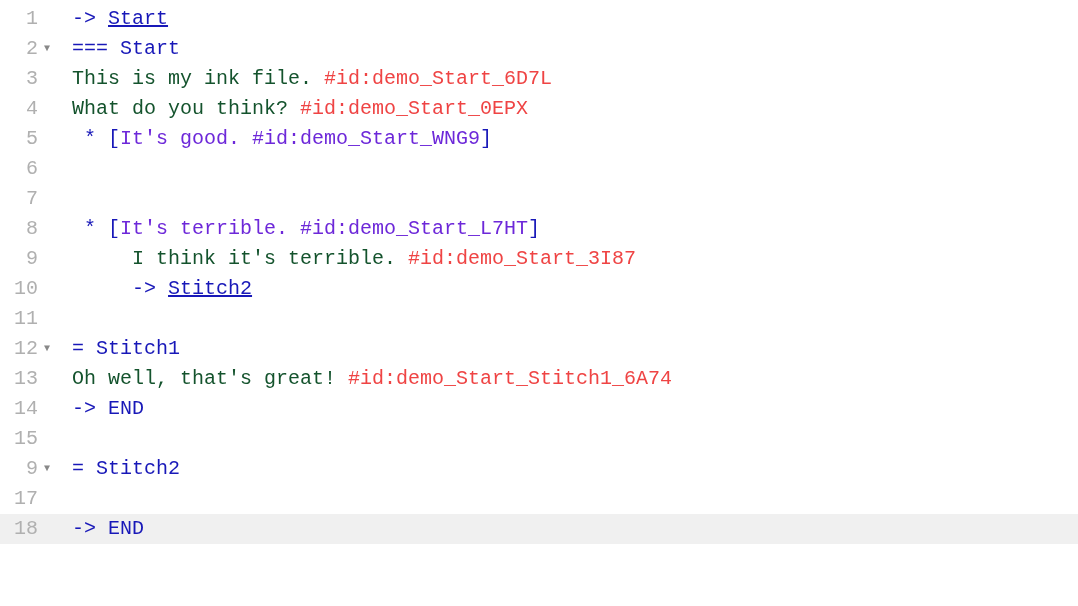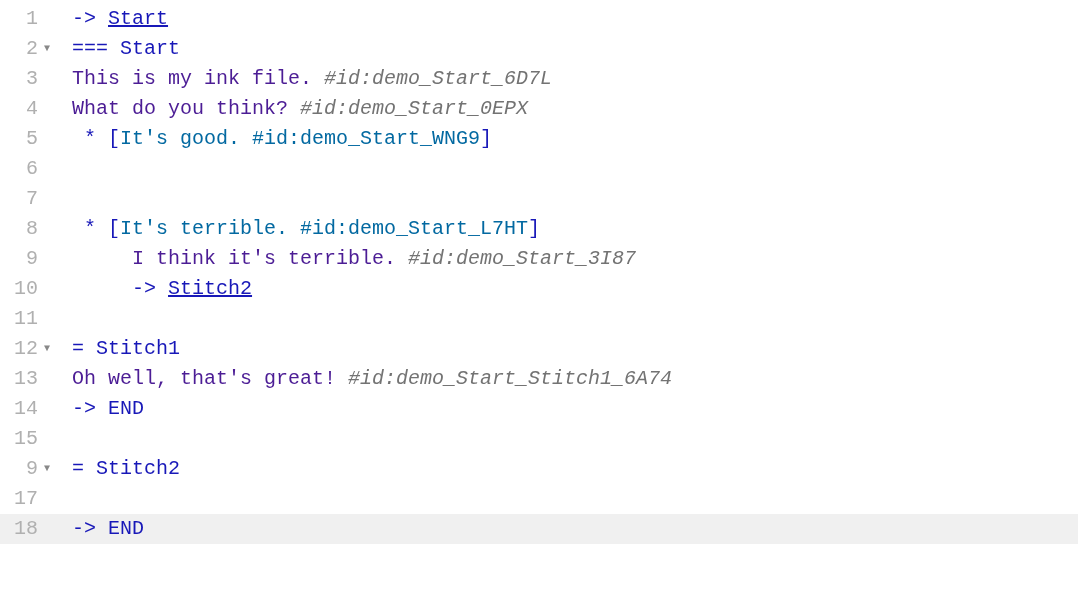--- a/index.html
+++ b/index.html
@@ -62,34 +62,33 @@
       color: #1818b8;
       text-decoration: underline;
     }
     .knot-marker {
       color: #1818b8;
     }
     .knot-name {
       color: #1818b8;
     }
     .text {
-      color: #4c1d95;
+      color: #14532d;
     }
     .comment {
-      color: #737373;
-      font-style: italic;
+      color: #ef4444;
     }
     .bullet {
       color: #1818b8;
     }
     .bracket {
       color: #1818b8;
     }
     .choice-text {
-      color: #0369a1;
+      color: #6d28d9;
     }
     .end-kw {
       color: #1818b8;
       margin-top: 32px;
     }
   </style>
 </head>
 <body>
 
 <div class="editor" id="editor">

